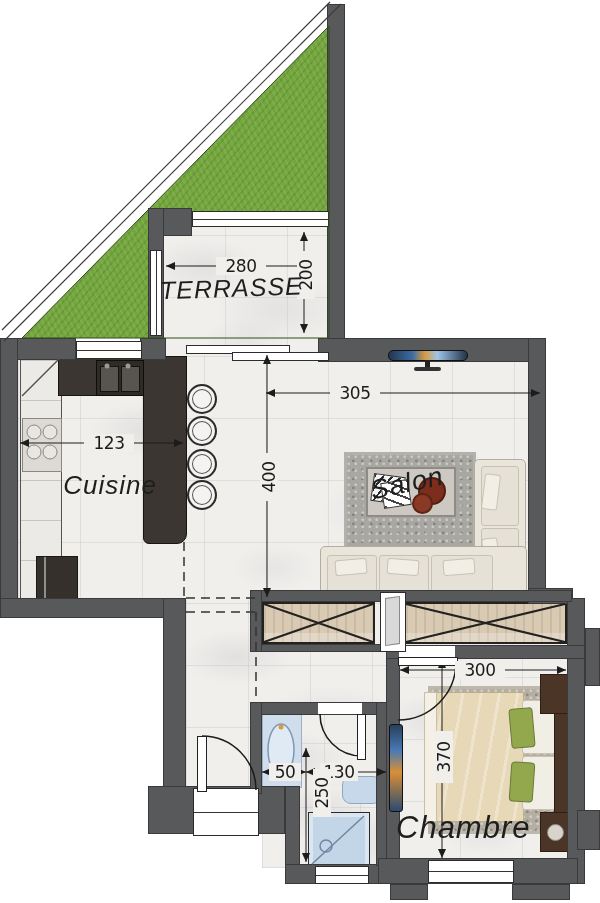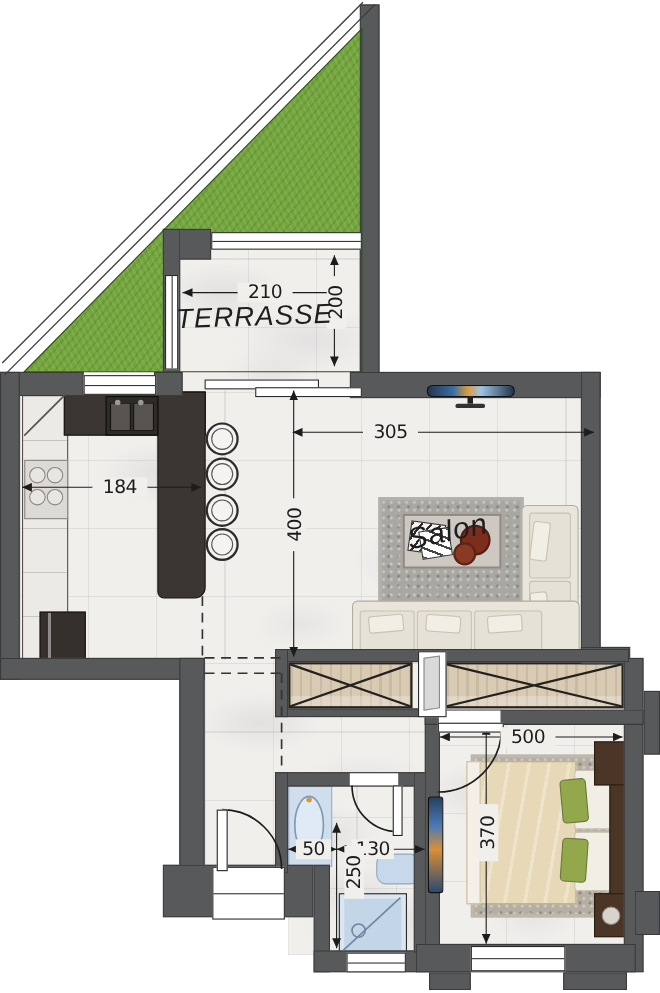--- a/index.html
+++ b/index.html
@@ -230,27 +230,29 @@
          background:linear-gradient(90deg,#23364d,#3a6ea5 30%,#d99a3e 46%,#9ec4e8 62%,#22344a);"></div>
     <div style="position:absolute;left:37px;top:10px;width:5px;height:7px;background:#222;"></div>
     <div style="position:absolute;left:26px;top:17px;width:27px;height:4px;background:#333;border-radius:2px;"></div>
   </div>
   <div class="fix" style="left:389px;top:724px;width:12px;height:86px;border:1px solid #111;border-radius:3px;
        background:linear-gradient(180deg,#27405e,#4a7ab5 30%,#d98f35 55%,#2b4a72);"></div>
   <div class="fix" style="left:197px;top:736px;width:8px;height:54px;background:#fff;border:1.5px solid #222;"></div>
   <div class="fix" style="left:398px;top:657px;width:58px;height:7px;background:#fff;border:1.5px solid #222;"></div>
   <div class="fix" style="left:357px;top:714px;width:7px;height:44px;background:#fff;border:1.5px solid #222;"></div>
 
-  <div class="lbl" style="left:216px;top:257px;width:46px;">210</div>
+  <div class="lbl" style="left:216px;top:257px;width:46px;">280</div>
   <div class="lbl rot" style="left:282px;top:266px;width:44px;">200</div>
   <div class="lbl" style="left:330px;top:384px;width:46px;">305</div>
   <div class="lbl rot" style="left:245px;top:468px;width:44px;">400</div>
-  <div class="lbl" style="left:84px;top:434px;width:46px;">184</div>
-  <div class="lbl" style="left:455px;top:661px;width:46px;">500</div>
+  <div class="lbl" style="left:84px;top:434px;width:46px;">123</div>
+  <div class="lbl" style="left:455px;top:661px;width:46px;">300</div>
   <div class="lbl rot" style="left:418px;top:748px;width:48px;">370</div>
   <div class="lbl" style="left:269px;top:763px;width:28px;">50</div>
   <div class="lbl" style="left:320px;top:763px;width:34px;">130</div>
   <div class="lbl rot" style="left:298px;top:784px;width:44px;">250</div>
 
   <div class="room-lbl" style="left:160px;top:274px;width:134px;font-size:25px;transform:rotate(-2deg);">TERRASSE</div>
+  <div class="room-lbl" style="left:58px;top:470px;width:104px;font-size:26px;">Cuisine</div>
   <div class="room-lbl" style="left:352px;top:468px;width:110px;font-size:27px;transform:rotate(-12deg);">Salon</div>
+  <div class="room-lbl" style="left:396px;top:810px;width:124px;font-size:31px;">Chambre</div>
 
 </div>
 
 </body></html>

